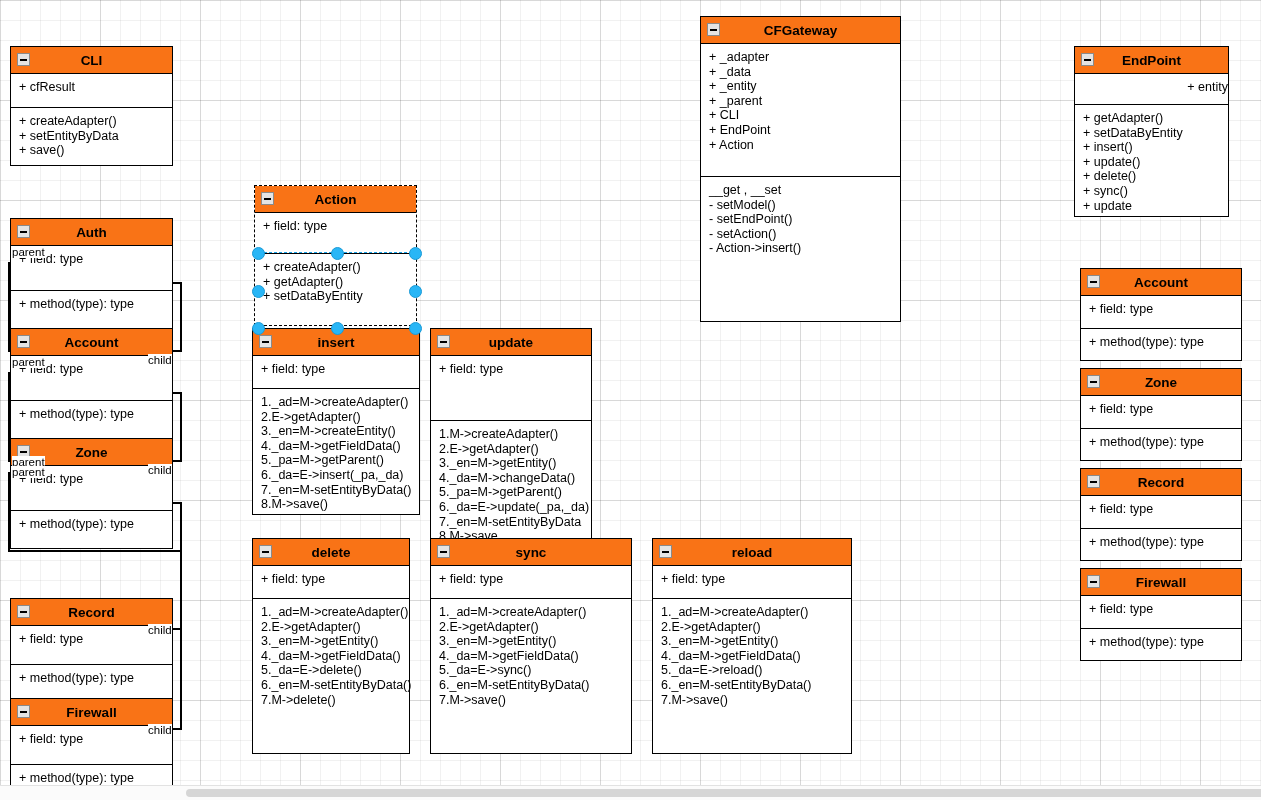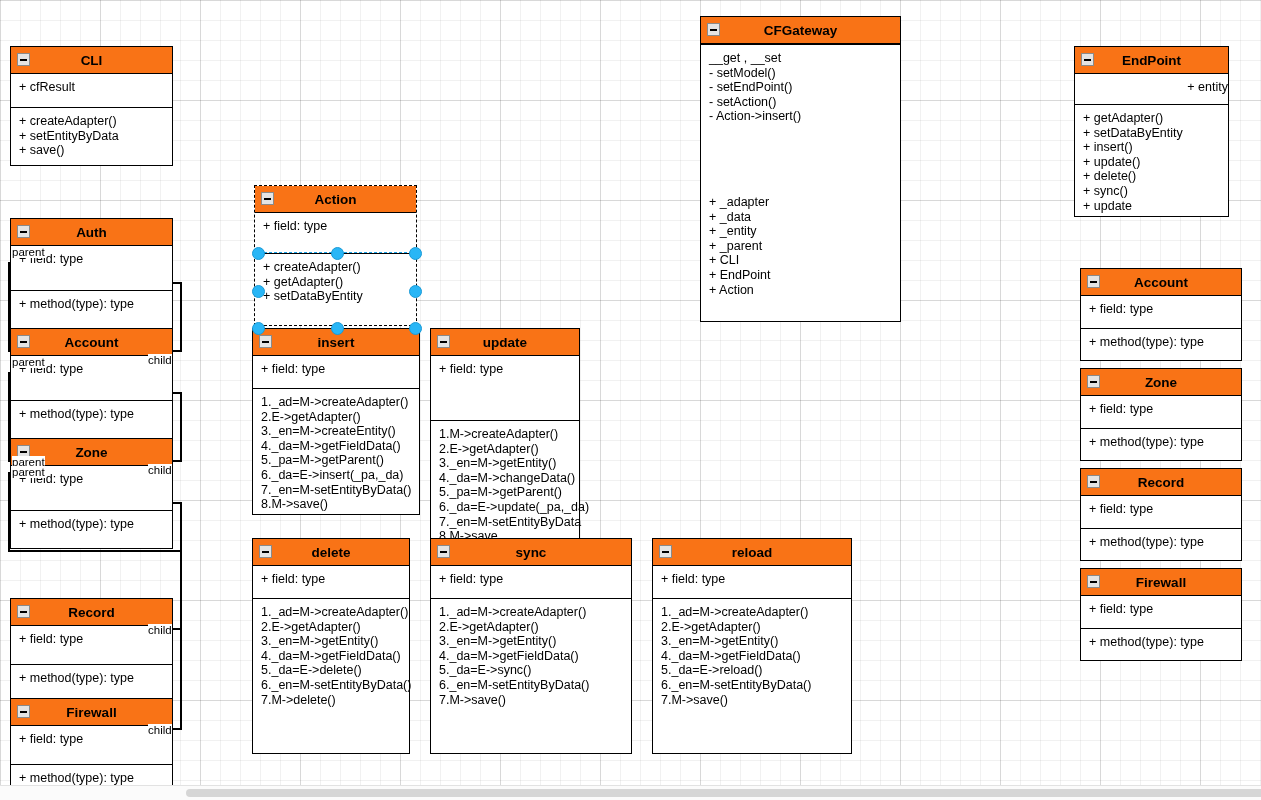--- a/index.html
+++ b/index.html
@@ -217,21 +217,21 @@
           <div class="ln">1._ad=M-&gt;createAdapter()</div>
           <div class="ln">2.E-&gt;getAdapter()</div>
           <div class="ln">3._en=M-&gt;createEntity()</div>
           <div class="ln">4._da=M-&gt;getFieldData()</div>
           <div class="ln">5._pa=M-&gt;getParent()</div>
           <div class="ln">6._da=E-&gt;insert(_pa,_da)</div>
           <div class="ln">7._en=M-setEntityByData()</div>
           <div class="ln">8.M-&gt;save()</div>
         </div>
       </div>
-      <div class="uml" style="left: 430px; top: 328px; width: 150px;">
+      <div class="uml" style="left: 430px; top: 328px; width: 162px;">
         <div class="hdr"><span class="collapse"></span><span class="title-txt">update</span></div>
         <div class="sec " style="height:32px;">
           <div class="ln">+ field: type</div>
         </div>
         <div class="sec divider" style="height:126px;margin-top:32px;">
           <div class="ln">1.M-&gt;createAdapter()</div>
           <div class="ln">2.E-&gt;getAdapter()</div>
           <div class="ln">3._en=M-&gt;getEntity()</div>
           <div class="ln">4._da=M-&gt;changeData()</div>
           <div class="ln">5._pa=M-&gt;getParent()</div>
@@ -280,35 +280,35 @@
           <div class="ln">2.E-&gt;getAdapter()</div>
           <div class="ln">3._en=M-&gt;getEntity()</div>
           <div class="ln">4._da=M-&gt;getFieldData()</div>
           <div class="ln">5._da=E-&gt;reload()</div>
           <div class="ln">6._en=M-setEntityByData()</div>
           <div class="ln">7.M-&gt;save()</div>
         </div>
       </div>
       <div class="uml" style="left: 700px; top: 16px; width: 201px;">
         <div class="hdr"><span class="collapse"></span><span class="title-txt">CFGateway</span></div>
-        <div class="sec divider" style="height:145px;">
-          <div class="ln">__get , __set</div>
-          <div class="ln">- setModel()</div>
-          <div class="ln">- setEndPoint()</div>
-          <div class="ln">- setAction()</div>
-          <div class="ln">- Action-&gt;insert()</div>
-        </div>
         <div class="sec " style="height:132px;">
           <div class="ln">+ _adapter</div>
           <div class="ln">+ _data</div>
           <div class="ln">+ _entity</div>
           <div class="ln">+ _parent</div>
           <div class="ln">+ CLI</div>
           <div class="ln">+ EndPoint</div>
           <div class="ln">+ Action</div>
+        </div>
+        <div class="sec divider" style="height:145px;">
+          <div class="ln">__get , __set</div>
+          <div class="ln">- setModel()</div>
+          <div class="ln">- setEndPoint()</div>
+          <div class="ln">- setAction()</div>
+          <div class="ln">- Action-&gt;insert()</div>
         </div>
       </div>
       <div class="uml" style="left: 1074px; top: 46px; width: 155px;">
         <div class="hdr"><span class="collapse"></span><span class="title-txt">EndPoint</span></div>
         <div class="sec " style="height:30px;text-align:right;">
           <div class="ln">+  entity</div>
         </div>
         <div class="sec divider" style="height:112px;">
           <div class="ln">+ getAdapter()</div>
           <div class="ln">+ setDataByEntity</div>

